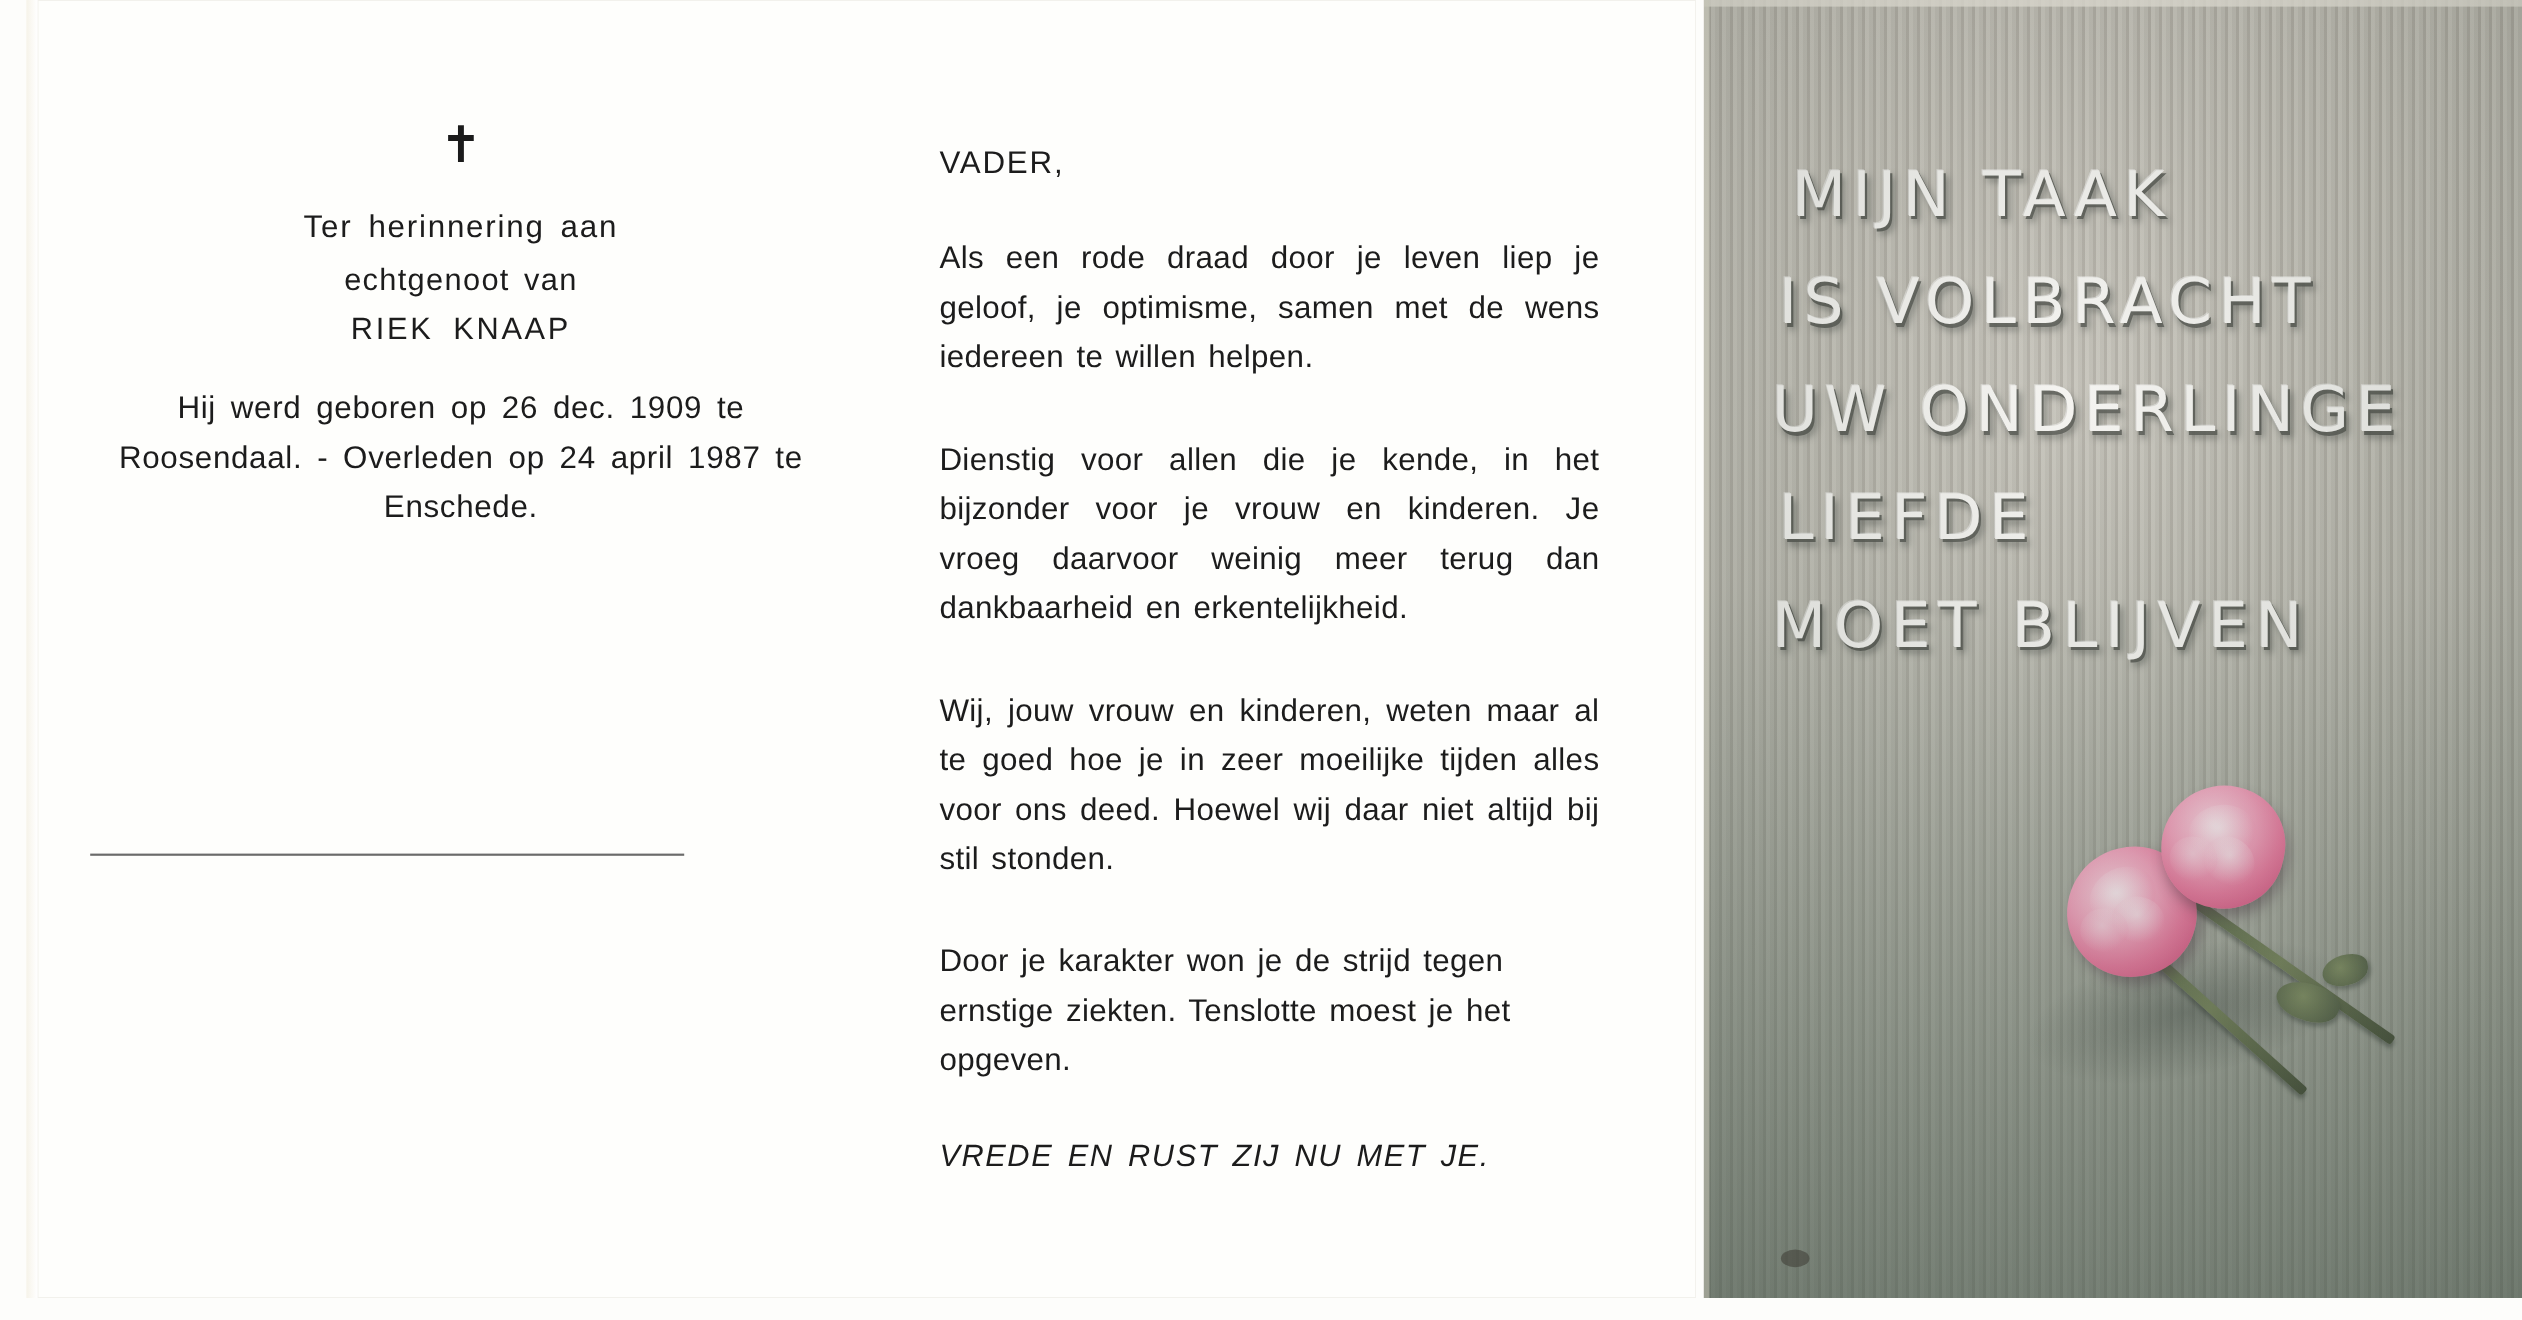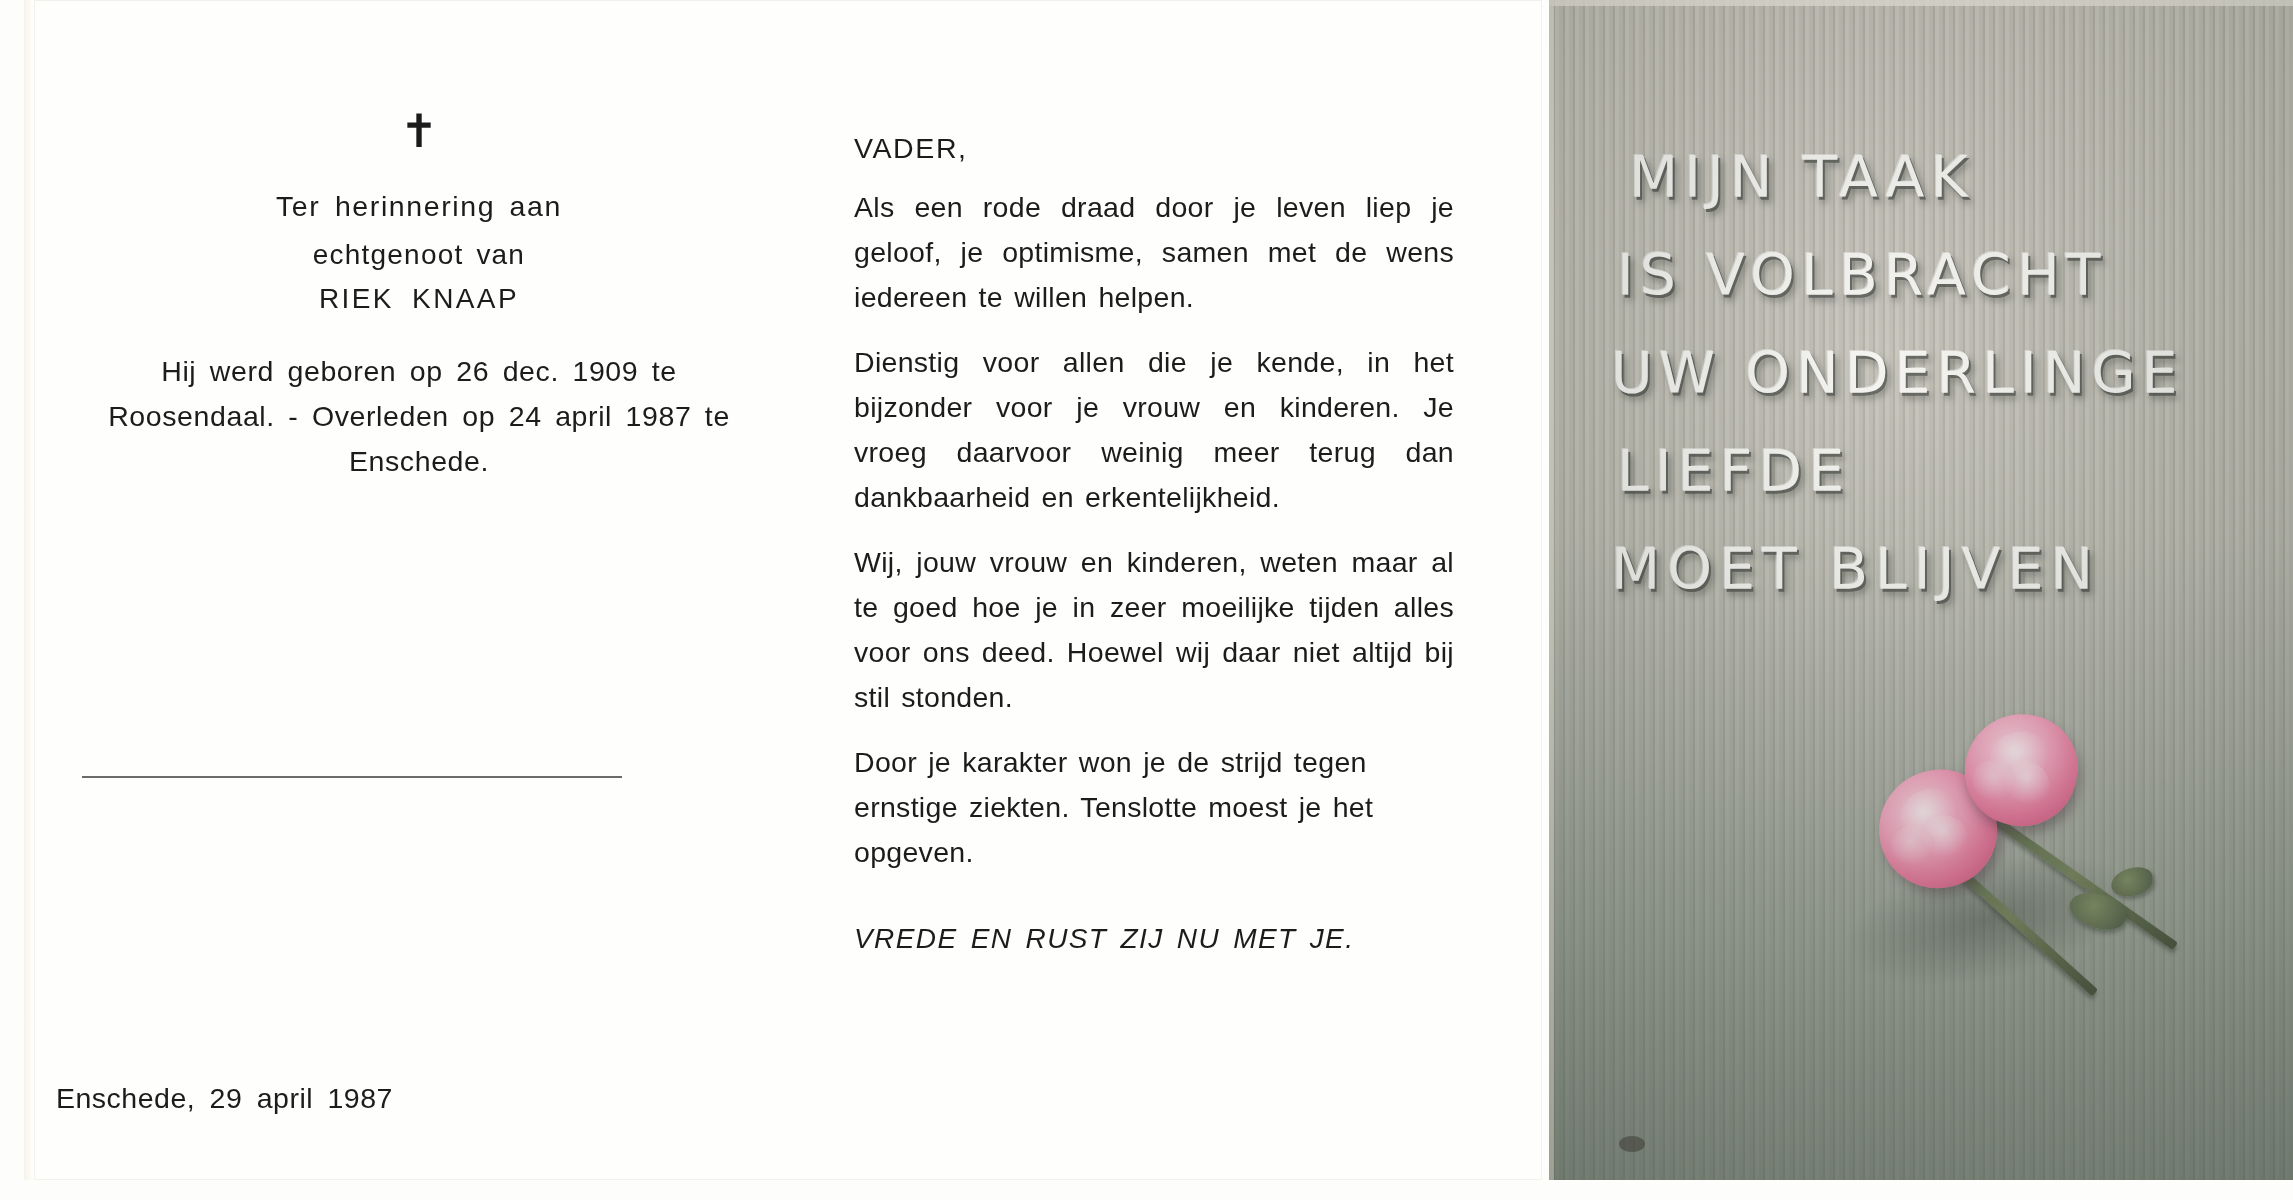--- a/index.html
+++ b/index.html
@@ -136,21 +136,21 @@
   }
 
   
   .vader {
     margin-top: 132px;
     font-size: 28.5px;
     letter-spacing: 1.6px;
     color: #1c1c1c;
   }
   .para {
-    margin-top: 20px;
+    margin-top: 48px;
     font-size: 28.5px;
     line-height: 45px;
     color: #1c1c1c;
     letter-spacing: 0.3px;
     word-spacing: 3px;
     text-align: justify;
     text-justify: inter-word;
   }
   .para.nojust { text-align: left; }
   .closing {
@@ -293,21 +293,20 @@
       <div class="l-center spouse-name">RIEK KNAAP</div>
 
       <div class="l-center birth">Hij werd geboren op 26 dec. 1909 te Roosendaal. - Overleden op 24 april 1987 te Enschede.</div>
 
     </div>
 
     <div class="rule"></div>
 
 
 
-    <div class="place-date">Enschede,  29  april  1987</div>
 
     <div class="col" id="col-right">
       <div class="vader">VADER,</div>
 
       <div class="para">Als een rode draad door je leven liep je geloof, je optimisme, samen met de wens iedereen te willen helpen.</div>
       <div class="para">Dienstig voor allen die je kende, in het bijzonder voor je vrouw en kinderen. Je vroeg daarvoor weinig meer terug dan dankbaarheid en erkentelijkheid.</div>
       <div class="para">Wij, jouw vrouw en kinderen, weten maar al te goed hoe je in zeer moeilijke tijden alles voor ons deed. Hoewel wij daar niet altijd bij stil stonden.</div>
       <div class="para nojust">Door je karakter won je de strijd tegen ernstige ziekten. Tenslotte moest je het opgeven.</div>
 
       <div class="closing">VREDE EN RUST ZIJ NU MET JE.</div>

